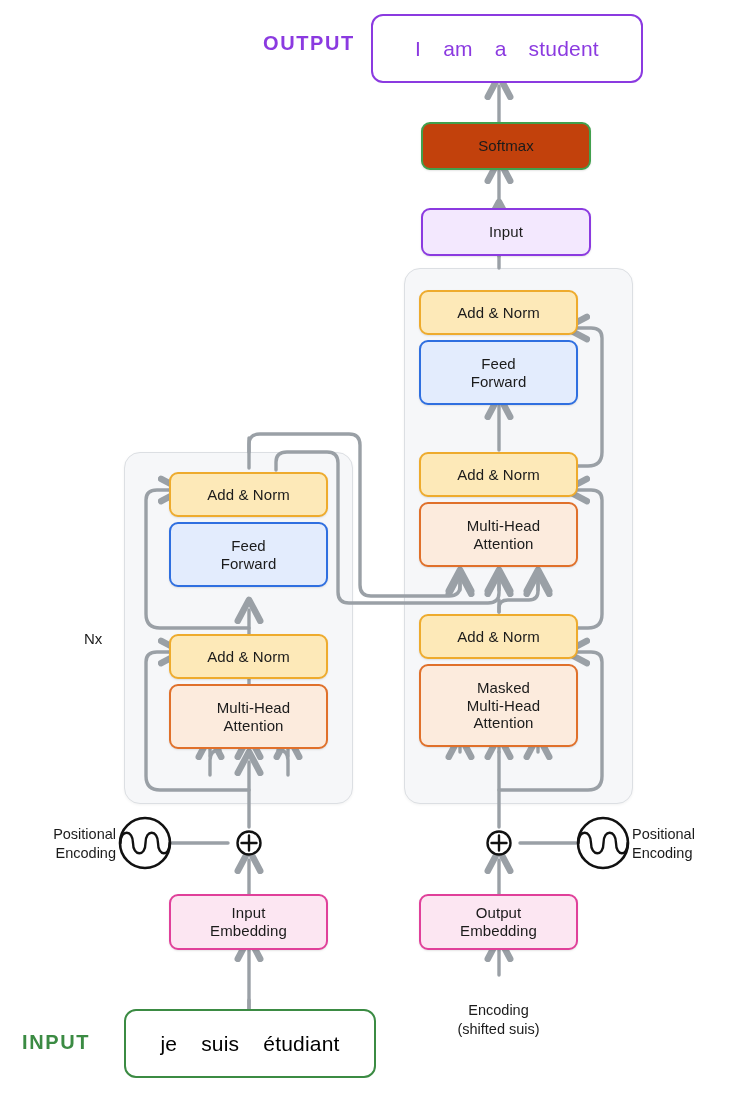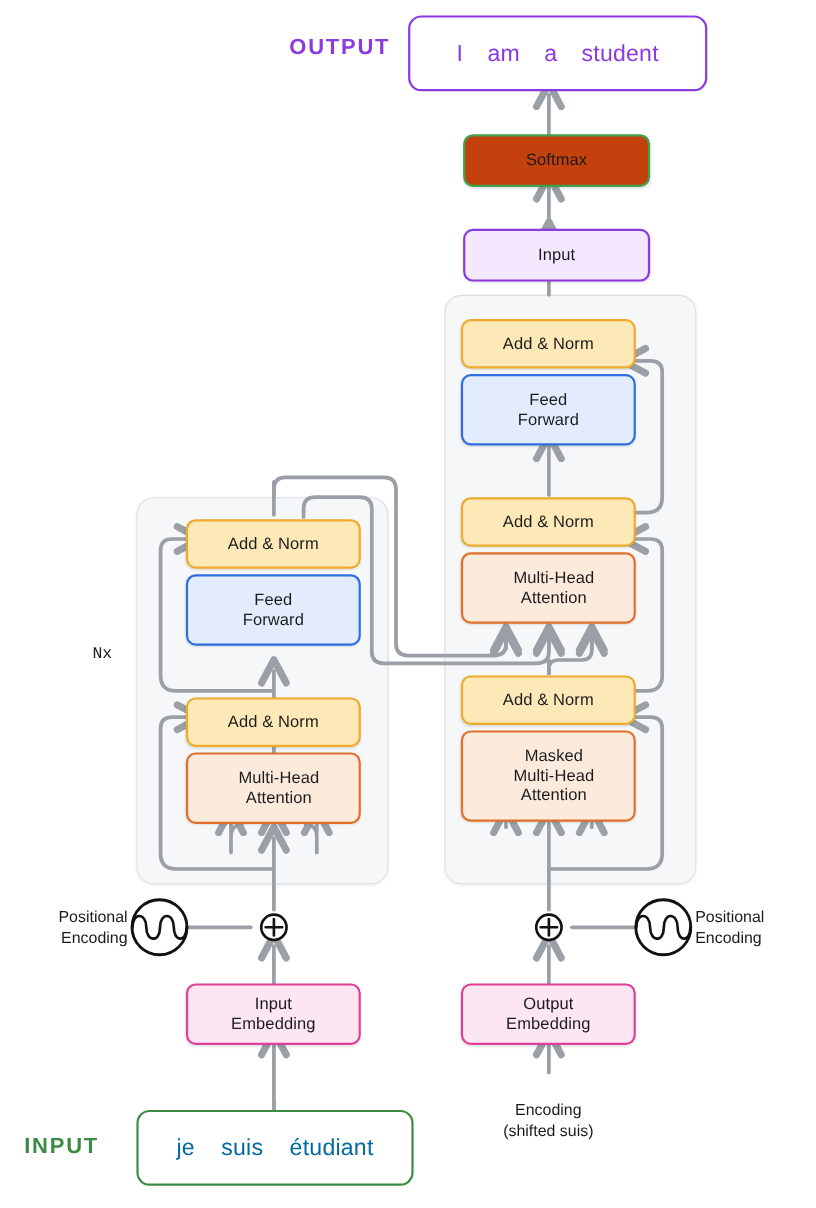--- a/index.html
+++ b/index.html
@@ -31,21 +31,21 @@
     background:#f6f7f9;border:1px solid #dcdfe3;border-radius:16px;
     z-index:2;box-shadow:0 1px 3px rgba(0,0,0,.05);
   }
 
   
   .sentbox{
     display:flex;align-items:center;justify-content:center;
     border-radius:12px;border:2px solid;background:#ffffff;
     font-size:21px;letter-spacing:.2px;z-index:6;
   }
-  .sentbox.inbox{border-color:#3b8b43;color:#0369a1;}
+  .sentbox.inbox{border-color:#3b8b43;color:#000000;}
   .sentbox.outbox{border-color:#8b3ae0;color:#8b3ae0;}
   .sentbox .w{display:inline-block;}
 
   .biglabel{font-size:20px;font-weight:700;letter-spacing:1.6px;z-index:6;}
   .biglabel.green{color:#3b8b43;}
   .biglabel.purple{color:#8b3ae0;}
 
   .plaintext{font-size:14.5px;color:#1b1b1b;line-height:1.28;text-align:center;z-index:6;}
   .plaintext.right{text-align:left;}
   .nx{font-size:15px;color:#1b1b1b;z-index:6;}
@@ -232,21 +232,21 @@
   <div class="abs node n-addnorm" style="left:169px;top:634px;width:159px;height:45px;">
     <span>Add &amp; Norm</span>
   </div>
   <div class="abs node n-mha" style="left:169px;top:684px;width:159px;height:65px;">
     <div>
       <span>Multi-Head</span>
       <span>Attention</span>
     </div>
   </div>
 
-  <div class="abs nx" style="left:84px;top:586px;font-family:Liberation Mono, monospace;">Nx</div>
+  <div class="abs nx" style="left:84px;top:630px;">Nx</div>
 
   <div class="abs plaintext" style="left:8px;top:825px;width:108px;text-align:right;">
     <span>Positional</span><br>
     <span>Encoding</span>
   </div>
   <div class="abs plaintext right" style="left:632px;top:825px;width:110px;">
     <span>Positional</span><br>
     <span>Encoding</span>
   </div>
 

